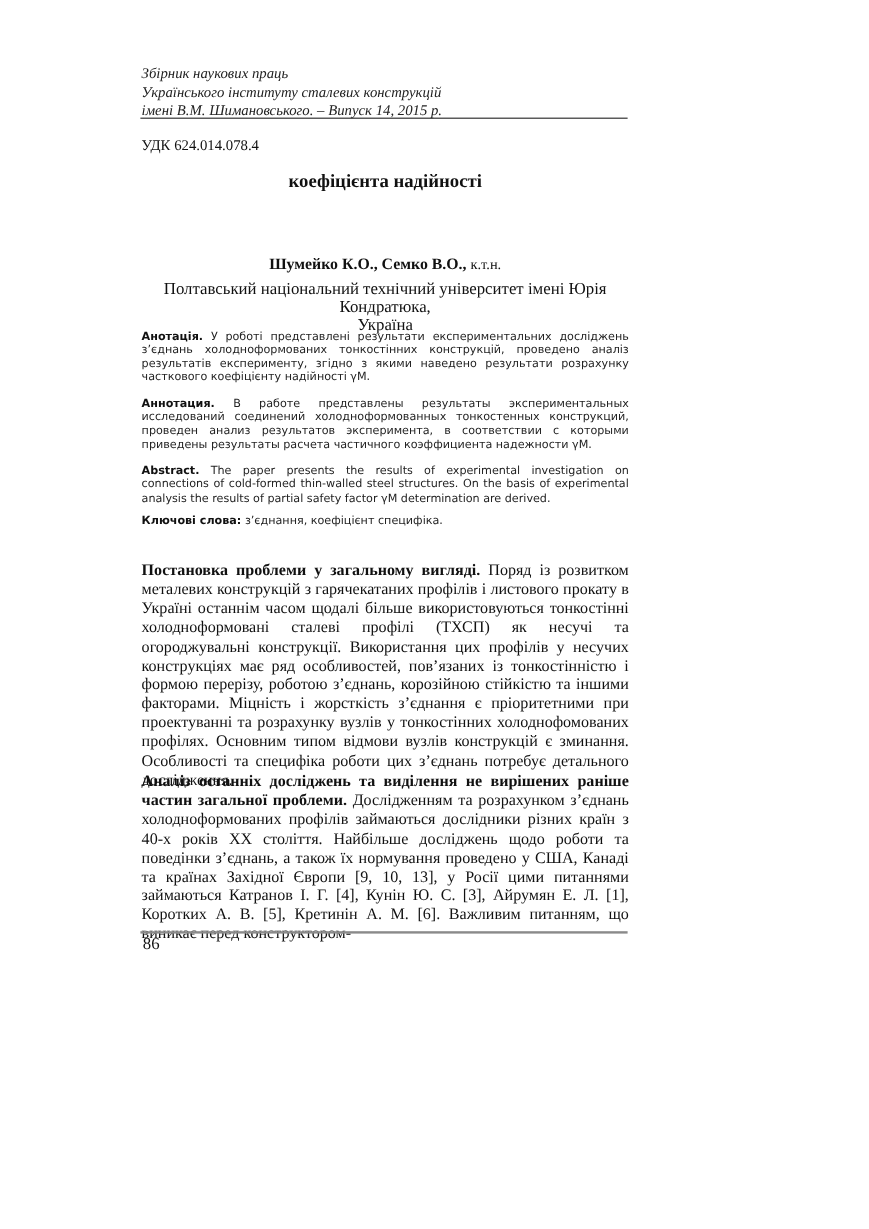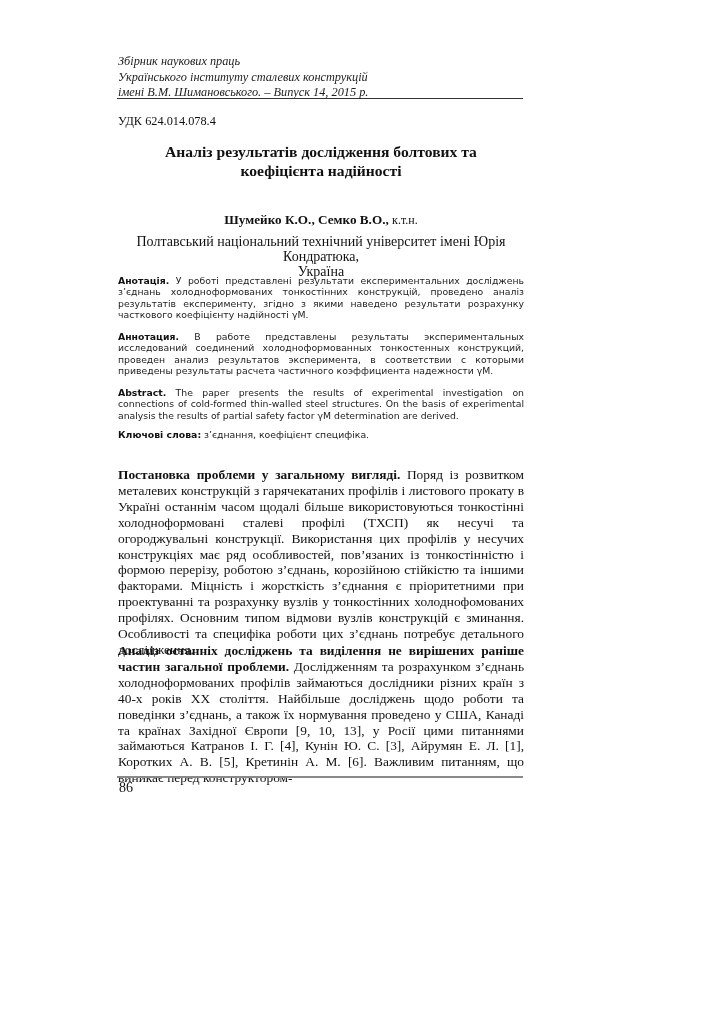--- a/index.html
+++ b/index.html
@@ -50,21 +50,20 @@
   <div class="journal-header">
     <div>Збірник наукових праць</div>
     <div>Українського інституту сталевих конструкцій</div>
     <div>імені В.М. Шимановського. – Випуск 14, 2015 р.</div>
   </div>
   <div class="header-rule"></div>
 
   <div class="udc">УДК 624.014.078.4</div>
 
   <div class="title">
-    <div>Аналіз результатів дослідження болтових та</div>
     <div>коефіцієнта надійності</div>
   </div>
 
   <div class="authors">
     <b>Шумейко К.О., Семко В.О.,</b>
     <span class="degree">к.т.н.</span>
   </div>
 
   <div class="affiliation">
     <div>Полтавський національний технічний університет імені Юрія Кондратюка,</div>

